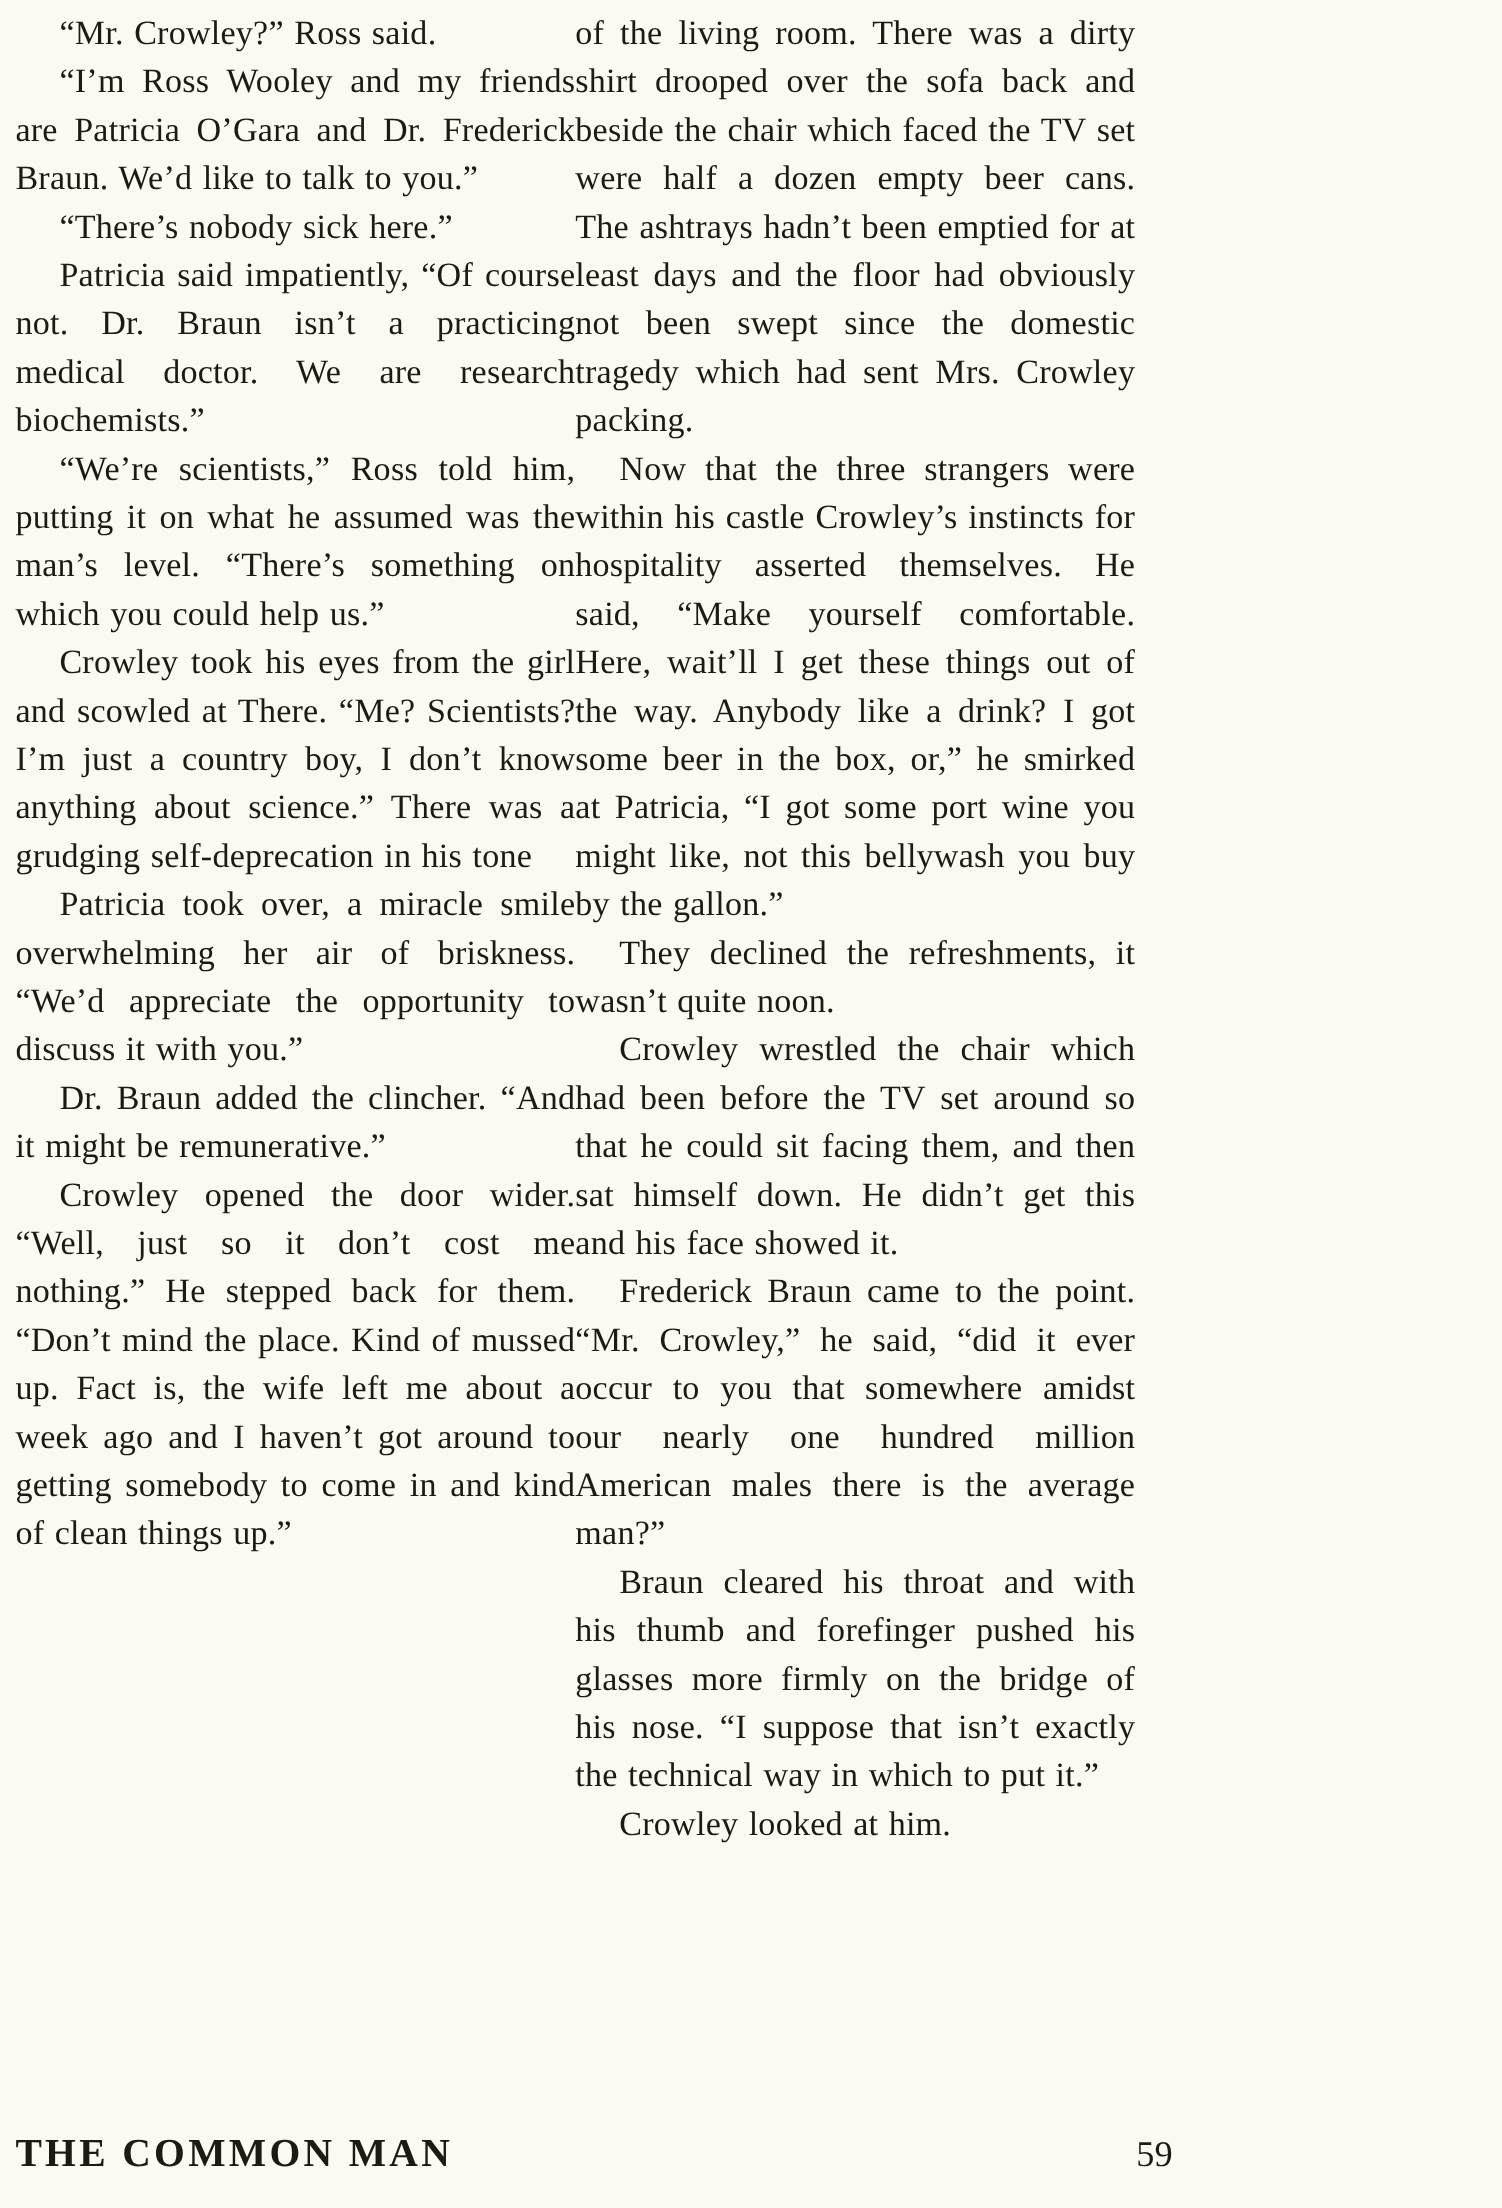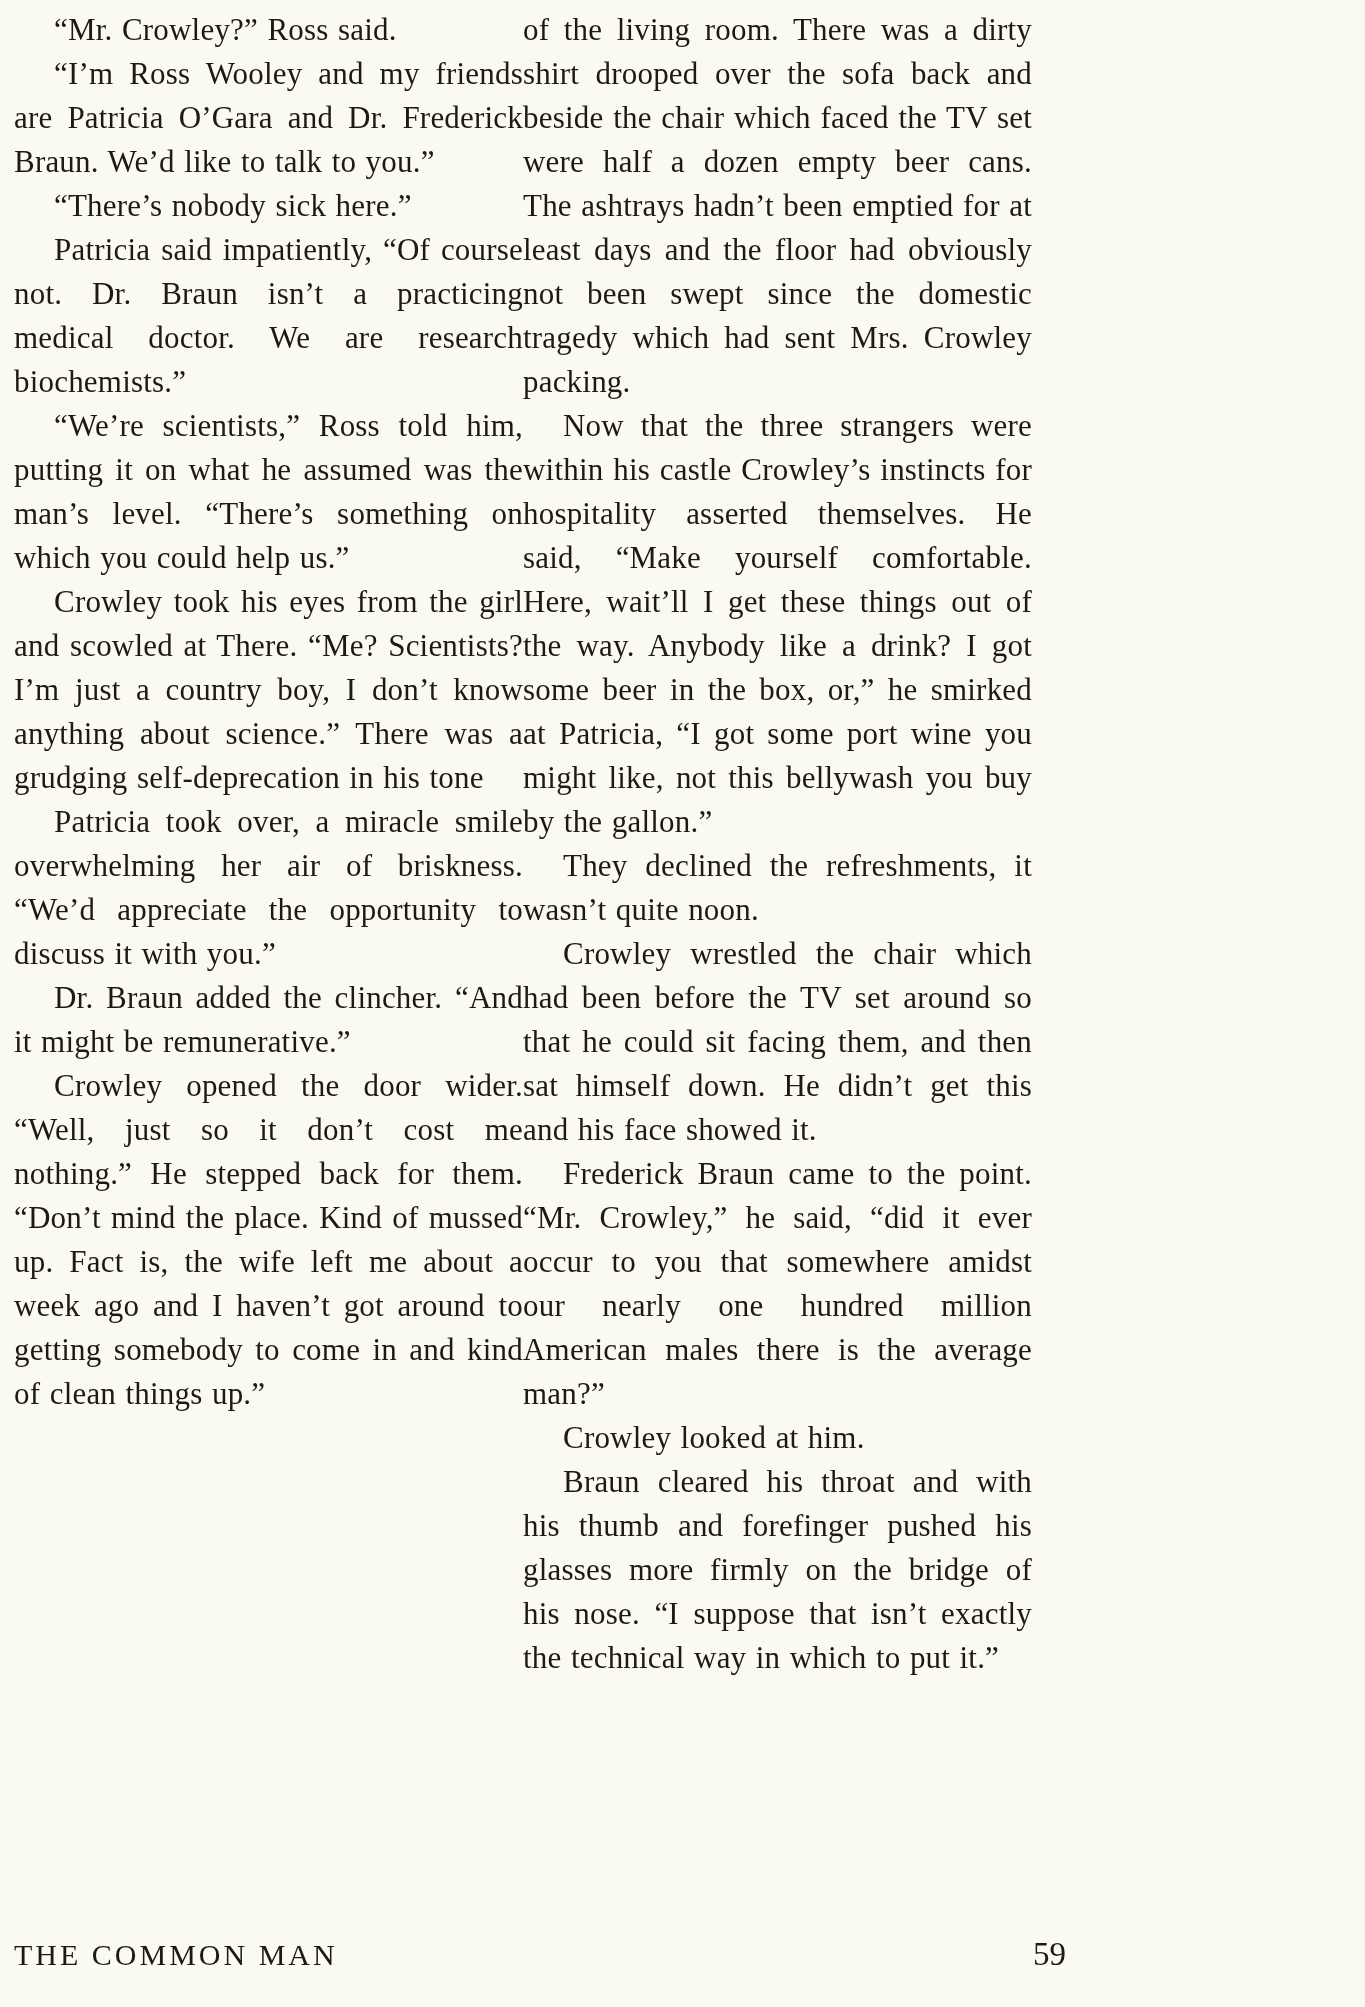--- a/index.html
+++ b/index.html
@@ -42,22 +42,22 @@
   .footer {
     position: absolute;
     left: 14px;
     top: 1936px;
     width: 1052px;
     display: flex;
     justify-content: space-between;
     align-items: baseline;
   }
   .footer-title {
-    font-weight: normal;
-    font-size: 30px;
+    font-weight: bold;
+    font-size: 36px;
     letter-spacing: 3px;
   }
   .footer-page {
     font-size: 33px;
     margin-left: 48px;
   }
 </style>
 </head>
 <body>
 
@@ -73,22 +73,22 @@
         <p>Patricia took over, a miracle smile overwhelming her air of briskness. “We’d appreciate the opportunity to discuss it with you.”</p>
         <p>Dr. Braun added the clincher. “And it might be remunerative.”</p>
         <p>Crowley opened the door wider. “Well, just so it don’t cost me nothing.” He stepped back for them. “Don’t mind the place. Kind of mussed up. Fact is, the wife left me about a week ago and I haven’t got around to getting somebody to come in and kind of clean things up.”</p>
       </div>
     <div class="col" id="col-right">
         <p class="noindent">of the living room. There was a dirty shirt drooped over the sofa back and beside the chair which faced the TV set were half a dozen empty beer cans. The ashtrays hadn’t been emptied for at least days and the floor had obviously not been swept since the domestic tragedy which had sent Mrs. Crowley packing.</p>
         <p>Now that the three strangers were within his castle Crowley’s instincts for hospitality asserted themselves. He said, “Make yourself comfortable. Here, wait’ll I get these things out of the way. Anybody like a drink? I got some beer in the box, or,” he smirked at Patricia, “I got some port wine you might like, not this bellywash you buy by the gallon.”</p>
         <p>They declined the refreshments, it wasn’t quite noon.</p>
         <p>Crowley wrestled the chair which had been before the TV set around so that he could sit facing them, and then sat himself down. He didn’t get this and his face showed it.</p>
         <p>Frederick Braun came to the point. “Mr. Crowley,” he said, “did it ever occur to you that somewhere amidst our nearly one hundred million American males there is the average man?”</p>
+        <p>Braun cleared his throat and with his thumb and forefinger pushed his glasses more firmly on the bridge of his nose. “I suppose that isn’t exactly the technical way in which to put it.”</p>
         <p>Crowley looked at him.</p>
-        <p>Braun cleared his throat and with his thumb and forefinger pushed his glasses more firmly on the bridge of his nose. “I suppose that isn’t exactly the technical way in which to put it.”</p>
       </div>
   </div>
 </div>
 
 <div class="footer">
   <span class="footer-title">THE COMMON MAN</span>
   <span class="footer-page">59</span>
 </div>
 
 </body></html>

